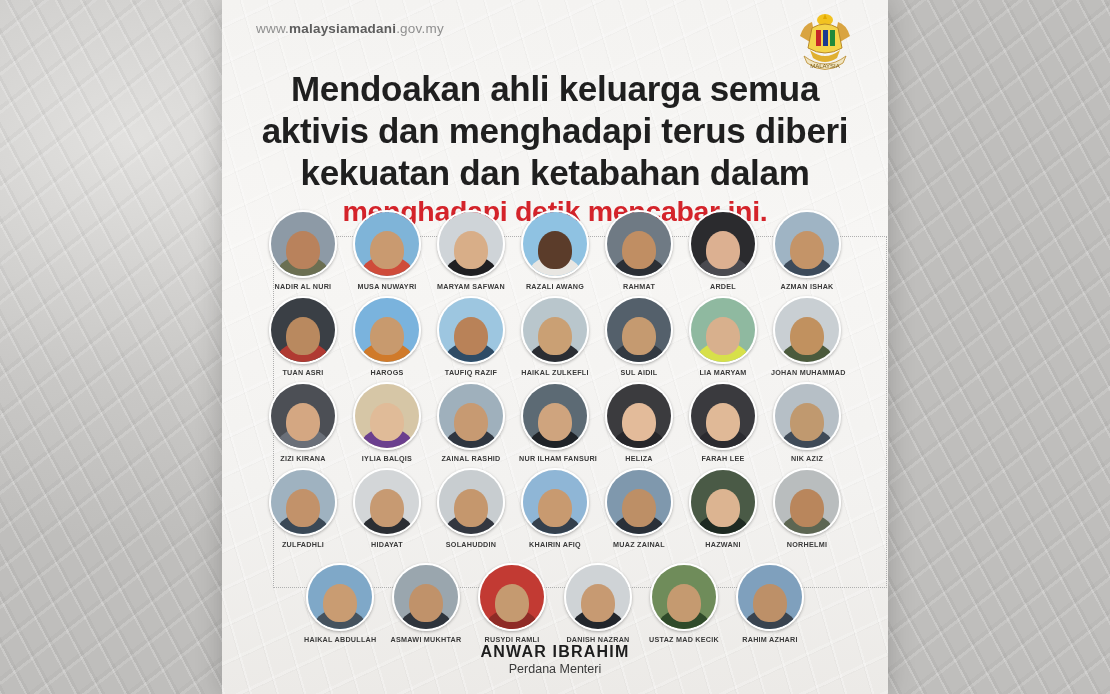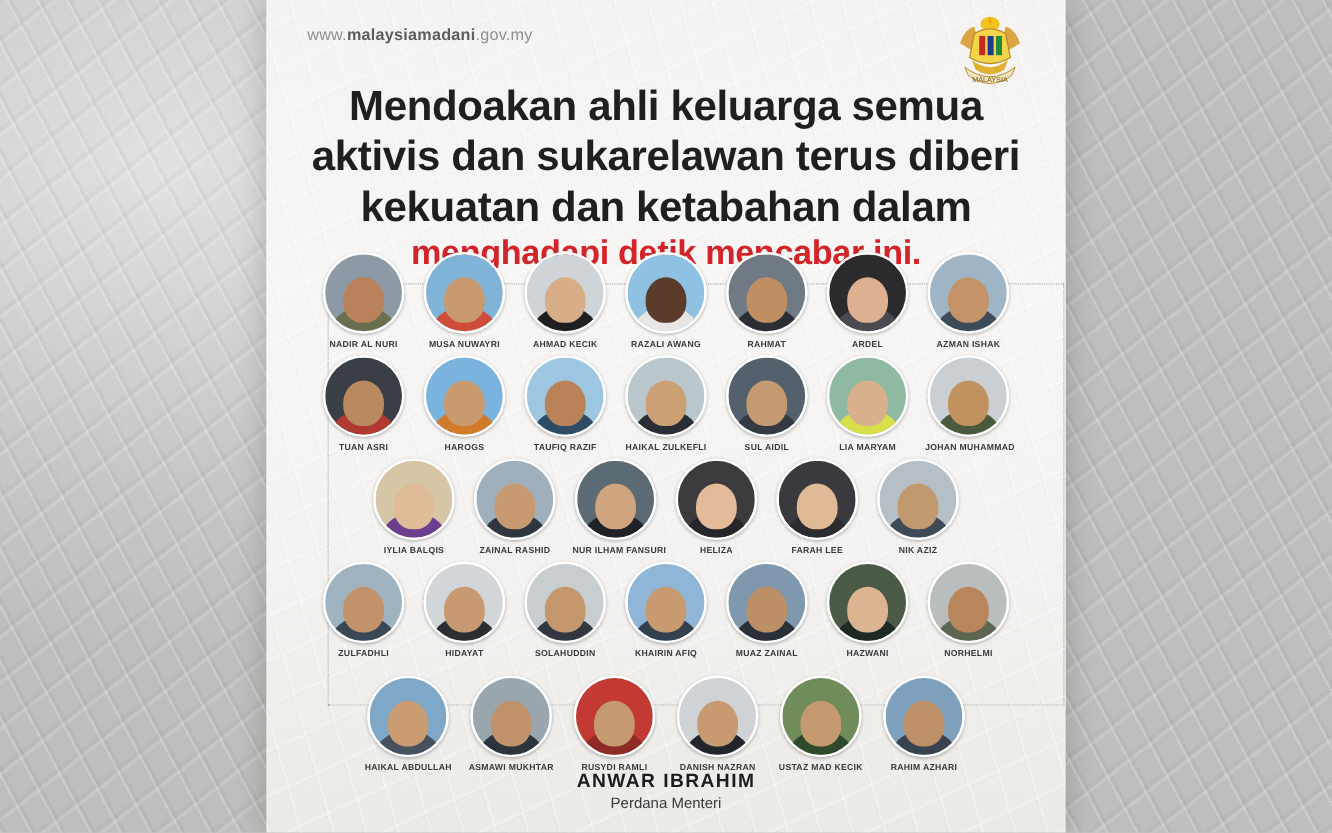--- a/index.html
+++ b/index.html
@@ -206,21 +206,21 @@
         <rect x="31" y="18" width="5" height="16" fill="#1a3a8f"></rect>
         <rect x="38" y="18" width="5" height="16" fill="#1f8a3a"></rect>
         <path d="M18 38 q15 12 30 0 l-3 8 q-12 8 -24 0 z" fill="#e0b030"></path>
         <path d="M12 44 q21 16 42 0 l-3 7 q-18 13 -36 0 z" fill="#f0e4c0" stroke="#b8892a" stroke-width="0.8"></path>
         <text x="33" y="56" font-size="6" text-anchor="middle" fill="#7a5a10" font-family="Liberation Sans, sans-serif">MALAYSIA</text>
       </svg>
     </div>
 
     <div class="headline">
       <span class="l">Mendoakan ahli keluarga semua</span>
-      <span class="l">aktivis dan sukarelawan terus diberi</span>
+      <span class="l">aktivis dan menghadapi terus diberi</span>
       <span class="l">kekuatan dan ketabahan dalam</span>
       <span class="l red">menghadapi detik mencabar ini.</span>
     </div>
 
     <div class="grid-wrap">
       <div class="dotbox"></div>
 
       <div class="row">
         <div class="person">
           <div class="avatar">
@@ -237,21 +237,21 @@
               <div class="head" style="background:#c99a70"></div>
             </div>
           <div class="pname">MUSA NUWAYRI</div>
         </div>
         <div class="person">
           <div class="avatar">
               <div class="sky" style="background:#cfd4d8"></div>
               <div class="body" style="background:#1f1f22"></div>
               <div class="head" style="background:#d8ae88"></div>
             </div>
-          <div class="pname">AHMAD KECIK</div>
+          <div class="pname">MARYAM SAFWAN</div>
         </div>
         <div class="person">
           <div class="avatar">
               <div class="sky" style="background:#8fc2e2"></div>
               <div class="body" style="background:#e8e6e2"></div>
               <div class="head" style="background:#5b3c2a"></div>
             </div>
           <div class="pname">RAZALI AWANG</div>
         </div>
         <div class="person">
@@ -333,20 +333,28 @@
           <div class="avatar">
               <div class="sky" style="background:#c9cfd3"></div>
               <div class="body" style="background:#4b5a3c"></div>
               <div class="head" style="background:#c1915f"></div>
             </div>
           <div class="pname">JOHAN MUHAMMAD</div>
         </div>
       </div>
 
       <div class="row">
+        <div class="person">
+          <div class="avatar">
+              <div class="sky" style="background:#4c4f55"></div>
+              <div class="body" style="background:#6a6f78"></div>
+              <div class="head" style="background:#d4a782"></div>
+            </div>
+          <div class="pname">ZIZI KIRANA</div>
+        </div>
         <div class="person">
           <div class="avatar">
               <div class="sky" style="background:#d6c6a6"></div>
               <div class="body" style="background:#6b3f8e"></div>
               <div class="head" style="background:#e0bb98"></div>
             </div>
           <div class="pname">IYLIA BALQIS</div>
         </div>
         <div class="person">
           <div class="avatar">

